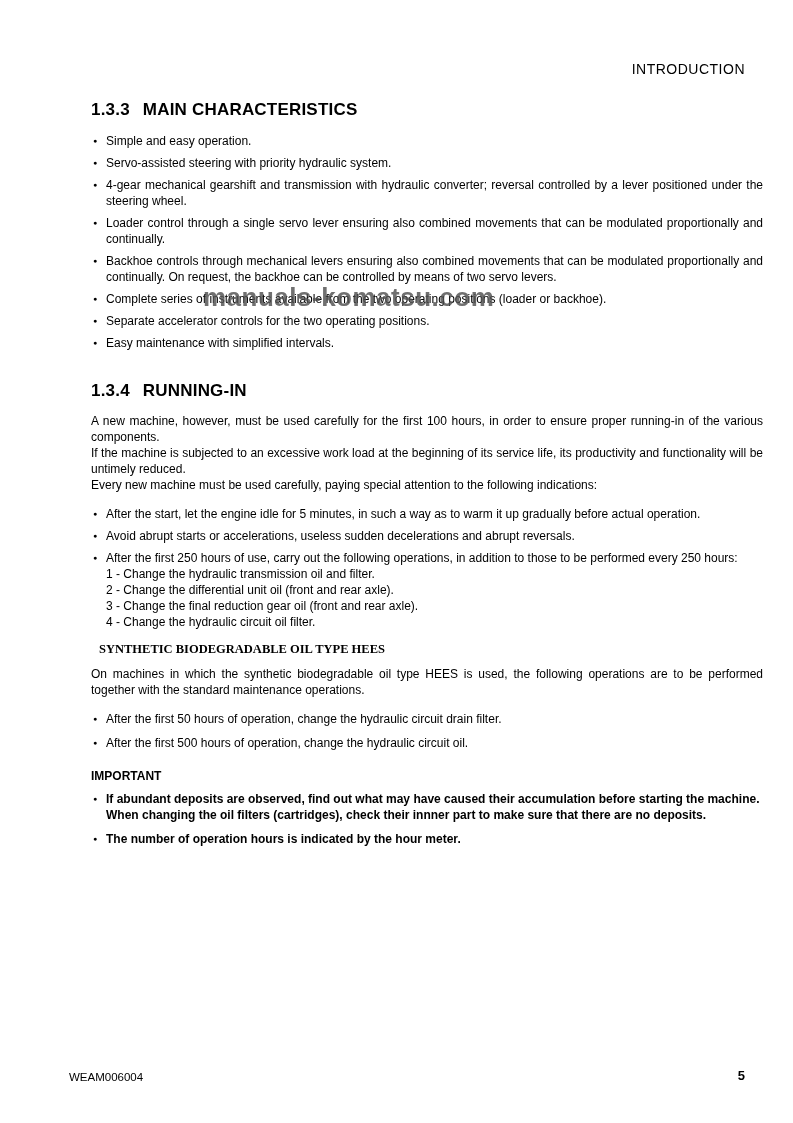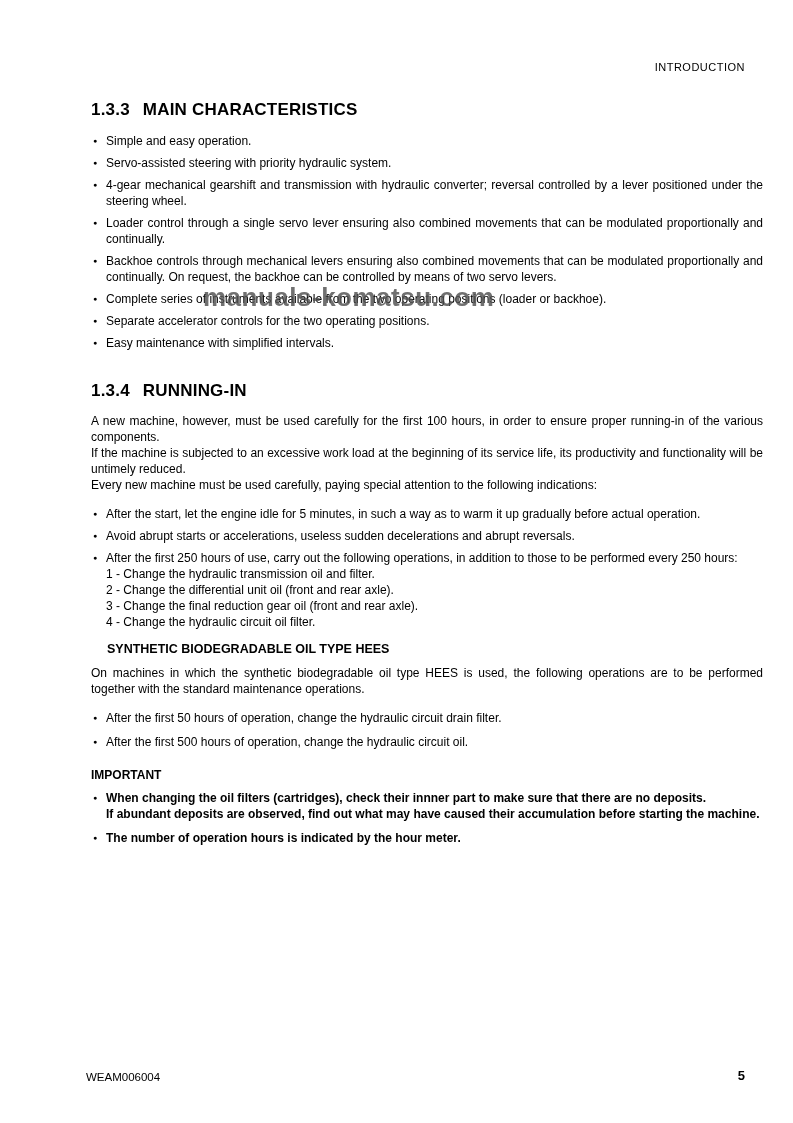--- a/index.html
+++ b/index.html
@@ -10,21 +10,21 @@
     background: #ffffff;
     font-family: "Liberation Sans", sans-serif;
     color: #000000;
     overflow: hidden;
     margin: 0 auto;
   }
   .header-right {
     position: absolute;
     top: 61px;
     right: 48px;
-    font-size: 11px;
+    font-size: 14px;
     letter-spacing: 0.5px;
     padding-left: 16px;
   }
   .content {
     position: absolute;
     left: 91px;
     top: 100px;
     width: 672px;
   }
   .sec-heading {
@@ -63,21 +63,22 @@
   .sub-items { margin-top: 0; }
   .sub-items .num-item {
     font-size: 12px;
     line-height: 16px;
     text-align: left;
   }
 
   .subheading {
     font-size: 12.5px;
     font-weight: bold;
-    margin: 12px 0 9px 16px;
+    margin: 12px 0 9px 8px;
+    font-family: Liberation Serif, serif;
   }
   .important-heading {
     font-size: 12px;
     font-weight: bold;
     margin: 18px 0 8px 0;
   }
   .important .bullet { margin-bottom: 8px; }
 
   .watermark {
     position: absolute;
@@ -85,21 +86,21 @@
     top: 282px;
     font-size: 26px;
     font-weight: 700;
     color: rgba(80, 80, 80, 0.82);
     letter-spacing: 0.5px;
     white-space: nowrap;
     pointer-events: none;
   }
   .footer-code {
     position: absolute;
-    left: 86px;
+    left: 69px;
     top: 1071px;
     font-size: 11.5px;
   }
   .footer-page {
     position: absolute;
     right: 48px;
     top: 1068px;
     font-size: 13px;
     font-weight: bold;
   }
@@ -183,22 +184,22 @@
         </div>
       <div class="bullet" style="margin-bottom:8px;">
           <div class="txt">After the first 500 hours of operation, change the hydraulic circuit oil.</div>
         </div>
     </div>
 
     <div class="important">
       <div class="important-heading">IMPORTANT</div>
       <div class="bullet bold">
         <div class="txt">
+          <div>If abundant deposits are observed, find out what may have caused their accumulation before starting the machine.</div>
           <div>When changing the oil filters (cartridges), check their innner part to make sure that there are no deposits.</div>
-          <div>If abundant deposits are observed, find out what may have caused their accumulation before starting the machine.</div>
         </div>
       </div>
       <div class="bullet bold">
         <div class="txt">The number of operation hours is indicated by the hour meter.</div>
       </div>
     </div>
 
   </div>
 
   <div class="watermark">manuals-komatsu.com</div>

